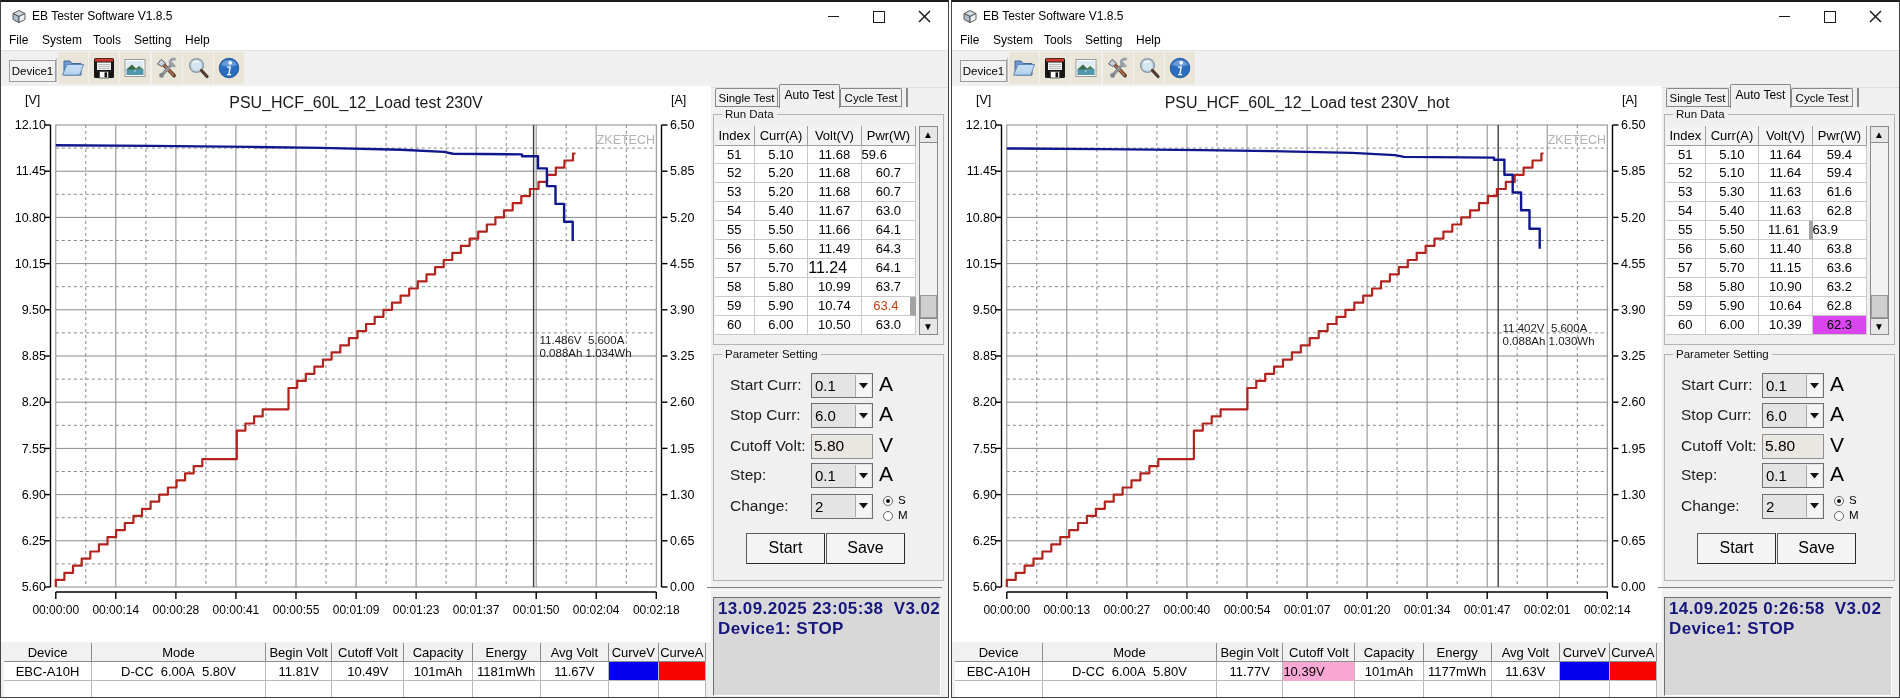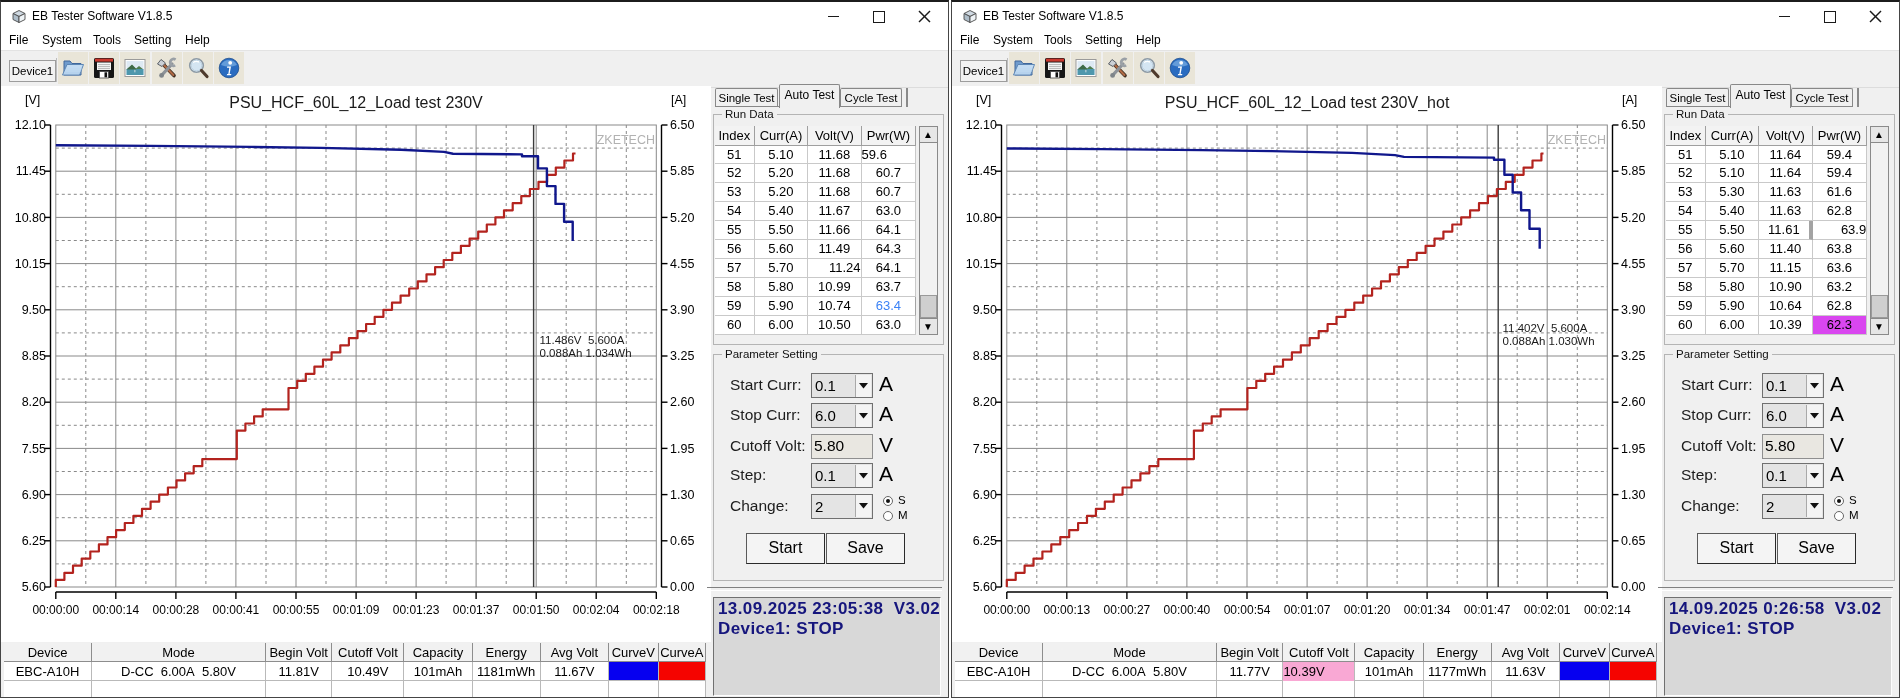--- a/index.html
+++ b/index.html
@@ -231,30 +231,30 @@
 <div style="position:absolute;left:714.0px;top:219.3px;width:39.7px;height:18.95px;border-right:1px solid #c9c9c9;border-bottom:1px solid #c9c9c9;box-sizing:border-box;font-size:13px;text-align:center;line-height:18.95px;color:#000;background:#fff">55</div>
 <div style="position:absolute;left:753.7px;top:219.3px;width:53.5px;height:18.95px;border-right:1px solid #c9c9c9;border-bottom:1px solid #c9c9c9;box-sizing:border-box;font-size:13px;text-align:center;line-height:18.95px;color:#000;background:#fff">5.50</div>
 <div style="position:absolute;left:807.2px;top:219.3px;width:53.4px;height:18.95px;border-right:1px solid #c9c9c9;border-bottom:1px solid #c9c9c9;box-sizing:border-box;font-size:13px;text-align:center;line-height:18.95px;color:#000;background:#fff">11.66</div>
 <div style="position:absolute;left:860.6px;top:219.3px;width:54.6px;height:18.95px;border-right:1px solid #c9c9c9;border-bottom:1px solid #c9c9c9;box-sizing:border-box;font-size:13px;text-align:center;line-height:18.95px;color:#000;background:#fff">64.1</div>
 <div style="position:absolute;left:714.0px;top:238.2px;width:39.7px;height:18.95px;border-right:1px solid #c9c9c9;border-bottom:1px solid #c9c9c9;box-sizing:border-box;font-size:13px;text-align:center;line-height:18.95px;color:#000;background:#fff">56</div>
 <div style="position:absolute;left:753.7px;top:238.2px;width:53.5px;height:18.95px;border-right:1px solid #c9c9c9;border-bottom:1px solid #c9c9c9;box-sizing:border-box;font-size:13px;text-align:center;line-height:18.95px;color:#000;background:#fff">5.60</div>
 <div style="position:absolute;left:807.2px;top:238.2px;width:53.4px;height:18.95px;border-right:1px solid #c9c9c9;border-bottom:1px solid #c9c9c9;box-sizing:border-box;font-size:13px;text-align:center;line-height:18.95px;color:#000;background:#fff">11.49</div>
 <div style="position:absolute;left:860.6px;top:238.2px;width:54.6px;height:18.95px;border-right:1px solid #c9c9c9;border-bottom:1px solid #c9c9c9;box-sizing:border-box;font-size:13px;text-align:center;line-height:18.95px;color:#000;background:#fff">64.3</div>
 <div style="position:absolute;left:714.0px;top:257.2px;width:39.7px;height:18.95px;border-right:1px solid #c9c9c9;border-bottom:1px solid #c9c9c9;box-sizing:border-box;font-size:13px;text-align:center;line-height:18.95px;color:#000;background:#fff">57</div>
 <div style="position:absolute;left:753.7px;top:257.2px;width:53.5px;height:18.95px;border-right:1px solid #c9c9c9;border-bottom:1px solid #c9c9c9;box-sizing:border-box;font-size:13px;text-align:center;line-height:18.95px;color:#000;background:#fff">5.70</div>
-<div style="position:absolute;left:807.2px;top:257.2px;width:53.4px;height:18.95px;border-right:1px solid #c9c9c9;border-bottom:1px solid #c9c9c9;box-sizing:border-box;font-size:13px;text-align:right;line-height:18.95px;color:#000;background:#fff">11.24</div>
+<div style="position:absolute;left:807.2px;top:257.2px;width:53.4px;height:18.95px;border-right:1px solid #c9c9c9;border-bottom:1px solid #c9c9c9;box-sizing:border-box;font-size:16px;text-align:left;line-height:18.95px;color:#000;background:#fff">11.24</div>
 <div style="position:absolute;left:860.6px;top:257.2px;width:54.6px;height:18.95px;border-right:1px solid #c9c9c9;border-bottom:1px solid #c9c9c9;box-sizing:border-box;font-size:13px;text-align:center;line-height:18.95px;color:#000;background:#fff">64.1</div>
 <div style="position:absolute;left:714.0px;top:276.1px;width:39.7px;height:18.95px;border-right:1px solid #c9c9c9;border-bottom:1px solid #c9c9c9;box-sizing:border-box;font-size:13px;text-align:center;line-height:18.95px;color:#000;background:#fff">58</div>
 <div style="position:absolute;left:753.7px;top:276.1px;width:53.5px;height:18.95px;border-right:1px solid #c9c9c9;border-bottom:1px solid #c9c9c9;box-sizing:border-box;font-size:13px;text-align:center;line-height:18.95px;color:#000;background:#fff">5.80</div>
 <div style="position:absolute;left:807.2px;top:276.1px;width:53.4px;height:18.95px;border-right:1px solid #c9c9c9;border-bottom:1px solid #c9c9c9;box-sizing:border-box;font-size:13px;text-align:center;line-height:18.95px;color:#000;background:#fff">10.99</div>
 <div style="position:absolute;left:860.6px;top:276.1px;width:54.6px;height:18.95px;border-right:1px solid #c9c9c9;border-bottom:1px solid #c9c9c9;box-sizing:border-box;font-size:13px;text-align:center;line-height:18.95px;color:#000;background:#fff">63.7</div>
 <div style="position:absolute;left:714.0px;top:295.1px;width:39.7px;height:18.95px;border-right:1px solid #c9c9c9;border-bottom:1px solid #c9c9c9;box-sizing:border-box;font-size:13px;text-align:center;line-height:18.95px;color:#000;background:#fff">59</div>
 <div style="position:absolute;left:753.7px;top:295.1px;width:53.5px;height:18.95px;border-right:1px solid #c9c9c9;border-bottom:1px solid #c9c9c9;box-sizing:border-box;font-size:13px;text-align:center;line-height:18.95px;color:#000;background:#fff">5.90</div>
 <div style="position:absolute;left:807.2px;top:295.1px;width:53.4px;height:18.95px;border-right:1px solid #c9c9c9;border-bottom:1px solid #c9c9c9;box-sizing:border-box;font-size:13px;text-align:center;line-height:18.95px;color:#000;background:#fff">10.74</div>
-<div style="position:absolute;left:860.6px;top:295.1px;width:54.6px;height:18.95px;border-right:1px solid #a3a3a3;border-bottom:1px solid #c9c9c9;box-sizing:border-box;font-size:13px;text-align:center;line-height:18.95px;color:#3b82f6;background:#fff">63.4</div>
+<div style="position:absolute;left:860.6px;top:295.1px;width:54.6px;height:18.95px;border-right:6px solid #a3a3a3;border-bottom:1px solid #c9c9c9;box-sizing:border-box;font-size:13px;text-align:center;line-height:18.95px;color:#c2410c;background:#fff">63.4</div>
 <div style="position:absolute;left:714.0px;top:314.0px;width:39.7px;height:18.95px;border-right:1px solid #c9c9c9;border-bottom:1px solid #c9c9c9;box-sizing:border-box;font-size:13px;text-align:center;line-height:18.95px;color:#000;background:#fff">60</div>
 <div style="position:absolute;left:753.7px;top:314.0px;width:53.5px;height:18.95px;border-right:1px solid #c9c9c9;border-bottom:1px solid #c9c9c9;box-sizing:border-box;font-size:13px;text-align:center;line-height:18.95px;color:#000;background:#fff">6.00</div>
 <div style="position:absolute;left:807.2px;top:314.0px;width:53.4px;height:18.95px;border-right:1px solid #c9c9c9;border-bottom:1px solid #c9c9c9;box-sizing:border-box;font-size:13px;text-align:center;line-height:18.95px;color:#000;background:#fff">10.50</div>
 <div style="position:absolute;left:860.6px;top:314.0px;width:54.6px;height:18.95px;border-right:1px solid #c9c9c9;border-bottom:1px solid #c9c9c9;box-sizing:border-box;font-size:13px;text-align:center;line-height:18.95px;color:#000;background:#fff">63.0</div>
 <div style="position:absolute;left:917.5px;top:123.5px;width:19px;height:209.5px;background:#f2f2f2;border:1px solid #8a8a8a;box-sizing:border-box"></div>
 <div style="position:absolute;left:917.5px;top:123.5px;width:19px;height:17px;background:#e6e6e6;border:1px solid #8a8a8a;box-sizing:border-box;font-size:10px;text-align:center;line-height:16px;color:#000">▲</div>
 <div style="position:absolute;left:917.5px;top:316px;width:19px;height:17px;background:#e6e6e6;border:1px solid #8a8a8a;box-sizing:border-box;font-size:10px;text-align:center;line-height:16px;color:#000">▼</div>
 <div style="position:absolute;left:918.5px;top:293px;width:17px;height:23px;background:#cfcfcf;border:1px solid #9a9a9a;box-sizing:border-box"></div>
 <div style="position:absolute;left:712px;top:352px;width:229px;height:225px;border:1px solid #b4b4b4"></div>
 <div style="position:absolute;left:721px;top:346px;background:#f0f0f0;padding:0 3px;font-size:11.5px;color:#111">Parameter Setting</div>
@@ -553,21 +553,21 @@
 <div style="position:absolute;left:753.7px;top:181.4px;width:53.5px;height:18.95px;border-right:1px solid #c9c9c9;border-bottom:1px solid #c9c9c9;box-sizing:border-box;font-size:13px;text-align:center;line-height:18.95px;color:#000;background:#fff">5.30</div>
 <div style="position:absolute;left:807.2px;top:181.4px;width:53.4px;height:18.95px;border-right:1px solid #c9c9c9;border-bottom:1px solid #c9c9c9;box-sizing:border-box;font-size:13px;text-align:center;line-height:18.95px;color:#000;background:#fff">11.63</div>
 <div style="position:absolute;left:860.6px;top:181.4px;width:54.6px;height:18.95px;border-right:1px solid #c9c9c9;border-bottom:1px solid #c9c9c9;box-sizing:border-box;font-size:13px;text-align:center;line-height:18.95px;color:#000;background:#fff">61.6</div>
 <div style="position:absolute;left:714.0px;top:200.3px;width:39.7px;height:18.95px;border-right:1px solid #c9c9c9;border-bottom:1px solid #c9c9c9;box-sizing:border-box;font-size:13px;text-align:center;line-height:18.95px;color:#000;background:#fff">54</div>
 <div style="position:absolute;left:753.7px;top:200.3px;width:53.5px;height:18.95px;border-right:1px solid #c9c9c9;border-bottom:1px solid #c9c9c9;box-sizing:border-box;font-size:13px;text-align:center;line-height:18.95px;color:#000;background:#fff">5.40</div>
 <div style="position:absolute;left:807.2px;top:200.3px;width:53.4px;height:18.95px;border-right:1px solid #c9c9c9;border-bottom:1px solid #c9c9c9;box-sizing:border-box;font-size:13px;text-align:center;line-height:18.95px;color:#000;background:#fff">11.63</div>
 <div style="position:absolute;left:860.6px;top:200.3px;width:54.6px;height:18.95px;border-right:1px solid #c9c9c9;border-bottom:1px solid #c9c9c9;box-sizing:border-box;font-size:13px;text-align:center;line-height:18.95px;color:#000;background:#fff">62.8</div>
 <div style="position:absolute;left:714.0px;top:219.3px;width:39.7px;height:18.95px;border-right:1px solid #c9c9c9;border-bottom:1px solid #c9c9c9;box-sizing:border-box;font-size:13px;text-align:center;line-height:18.95px;color:#000;background:#fff">55</div>
 <div style="position:absolute;left:753.7px;top:219.3px;width:53.5px;height:18.95px;border-right:1px solid #c9c9c9;border-bottom:1px solid #c9c9c9;box-sizing:border-box;font-size:13px;text-align:center;line-height:18.95px;color:#000;background:#fff">5.50</div>
 <div style="position:absolute;left:807.2px;top:219.3px;width:53.4px;height:18.95px;border-right:4px solid #a3a3a3;border-bottom:1px solid #c9c9c9;box-sizing:border-box;font-size:13px;text-align:center;line-height:18.95px;color:#000;background:#fff">11.61</div>
-<div style="position:absolute;left:860.6px;top:219.3px;width:54.6px;height:18.95px;border-right:1px solid #c9c9c9;border-bottom:1px solid #c9c9c9;box-sizing:border-box;font-size:13px;text-align:right;line-height:18.95px;color:#000;background:#fff">63.9</div>
+<div style="position:absolute;left:860.6px;top:219.3px;width:54.6px;height:18.95px;border-right:1px solid #c9c9c9;border-bottom:1px solid #c9c9c9;box-sizing:border-box;font-size:13px;text-align:left;line-height:18.95px;color:#000;background:#fff">63.9</div>
 <div style="position:absolute;left:714.0px;top:238.2px;width:39.7px;height:18.95px;border-right:1px solid #c9c9c9;border-bottom:1px solid #c9c9c9;box-sizing:border-box;font-size:13px;text-align:center;line-height:18.95px;color:#000;background:#fff">56</div>
 <div style="position:absolute;left:753.7px;top:238.2px;width:53.5px;height:18.95px;border-right:1px solid #c9c9c9;border-bottom:1px solid #c9c9c9;box-sizing:border-box;font-size:13px;text-align:center;line-height:18.95px;color:#000;background:#fff">5.60</div>
 <div style="position:absolute;left:807.2px;top:238.2px;width:53.4px;height:18.95px;border-right:1px solid #c9c9c9;border-bottom:1px solid #c9c9c9;box-sizing:border-box;font-size:13px;text-align:center;line-height:18.95px;color:#000;background:#fff">11.40</div>
 <div style="position:absolute;left:860.6px;top:238.2px;width:54.6px;height:18.95px;border-right:1px solid #c9c9c9;border-bottom:1px solid #c9c9c9;box-sizing:border-box;font-size:13px;text-align:center;line-height:18.95px;color:#000;background:#fff">63.8</div>
 <div style="position:absolute;left:714.0px;top:257.2px;width:39.7px;height:18.95px;border-right:1px solid #c9c9c9;border-bottom:1px solid #c9c9c9;box-sizing:border-box;font-size:13px;text-align:center;line-height:18.95px;color:#000;background:#fff">57</div>
 <div style="position:absolute;left:753.7px;top:257.2px;width:53.5px;height:18.95px;border-right:1px solid #c9c9c9;border-bottom:1px solid #c9c9c9;box-sizing:border-box;font-size:13px;text-align:center;line-height:18.95px;color:#000;background:#fff">5.70</div>
 <div style="position:absolute;left:807.2px;top:257.2px;width:53.4px;height:18.95px;border-right:1px solid #c9c9c9;border-bottom:1px solid #c9c9c9;box-sizing:border-box;font-size:13px;text-align:center;line-height:18.95px;color:#000;background:#fff">11.15</div>
 <div style="position:absolute;left:860.6px;top:257.2px;width:54.6px;height:18.95px;border-right:1px solid #c9c9c9;border-bottom:1px solid #c9c9c9;box-sizing:border-box;font-size:13px;text-align:center;line-height:18.95px;color:#000;background:#fff">63.6</div>
 <div style="position:absolute;left:714.0px;top:276.1px;width:39.7px;height:18.95px;border-right:1px solid #c9c9c9;border-bottom:1px solid #c9c9c9;box-sizing:border-box;font-size:13px;text-align:center;line-height:18.95px;color:#000;background:#fff">58</div>
 <div style="position:absolute;left:753.7px;top:276.1px;width:53.5px;height:18.95px;border-right:1px solid #c9c9c9;border-bottom:1px solid #c9c9c9;box-sizing:border-box;font-size:13px;text-align:center;line-height:18.95px;color:#000;background:#fff">5.80</div>

